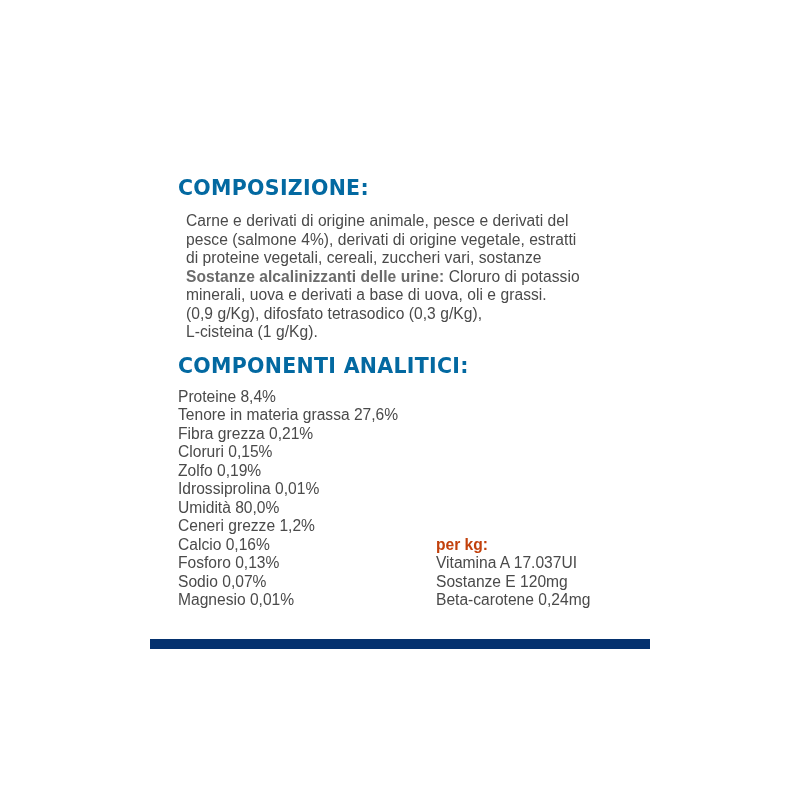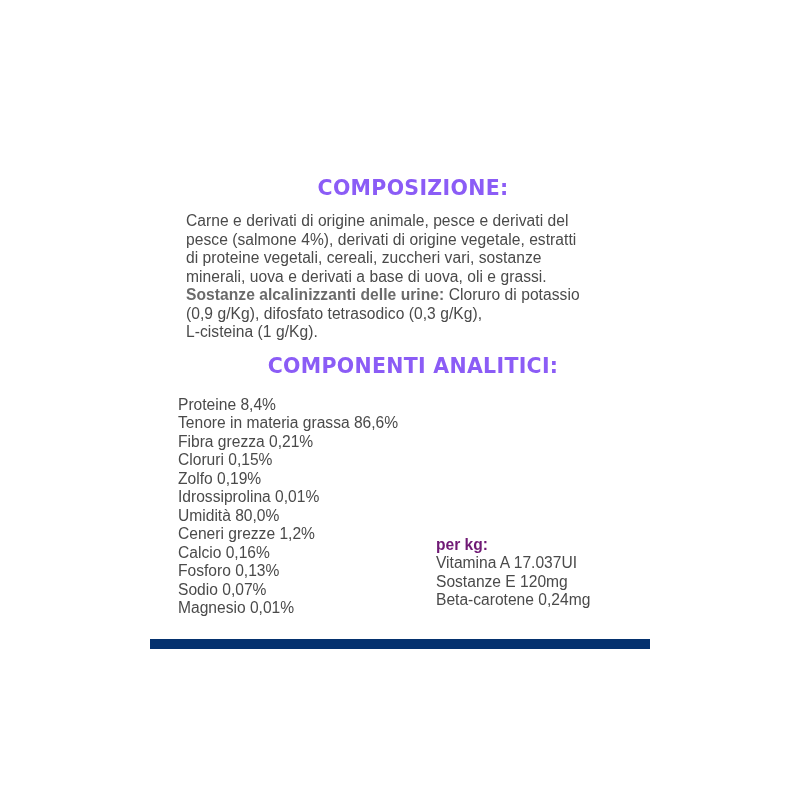--- a/index.html
+++ b/index.html
@@ -17,26 +17,25 @@
     }
     .content {
       position: absolute;
       left: 178px;
       top: 172px;
       width: 470px;
     }
     .heading {
       font-family: "DejaVu Sans", "Liberation Sans", sans-serif;
       font-weight: bold;
-      color: #8b5cf6;
+      color: #0369a1;
       font-size: 20.5px;
       letter-spacing: 0.3px;
       margin: 0;
       line-height: 32px;
-      text-align: center;
     }
     .para {
       font-size: 15.6px;
       line-height: 18.5px;
       margin: 8px;
       color: #4a4a4a;
       letter-spacing: 0.05px;
     }
     .para .bold {
       font-weight: bold;
@@ -54,61 +53,61 @@
       list-style: none;
       margin: 0;
       padding: 0;
       font-size: 15.6px;
       line-height: 18.5px;
       color: #4a4a4a;
     }
     .col-left {
       position: absolute;
       left: 0;
-      top: 8px;
+      top: 0;
     }
     .col-right {
       position: absolute;
       left: 258px;
       top: 148px;
     }
     .per-kg {
       font-weight: bold;
-      color: #701a75;
+      color: #c2410c;
     }
     .bar {
       position: absolute;
       left: 150px;
       top: 639px;
       width: 500px;
       height: 10px;
       background: #04316e;
     }
   </style>
 </head>
 <body>
 
 <div class="content">
   <h2 class="heading">COMPOSIZIONE:</h2>
   <div class="para">
     <div>Carne e derivati di origine animale, pesce e derivati del</div>
     <div>pesce (salmone 4%), derivati di origine vegetale, estratti</div>
     <div>di proteine vegetali, cereali, zuccheri vari, sostanze</div>
+    <div><span class="bold">Sostanze alcalinizzanti delle urine:</span><span> Cloruro di potassio</span></div>
     <div>minerali, uova e derivati a base di uova, oli e grassi.</div>
-    <div><span class="bold">Sostanze alcalinizzanti delle urine:</span><span> Cloruro di potassio</span></div>
     <div>(0,9 g/Kg), difosfato tetrasodico (0,3 g/Kg),</div>
     <div>L-cisteina (1 g/Kg).</div>
   </div>
 
   <h2 class="heading heading-2">COMPONENTI ANALITICI:</h2>
 
   <div class="analytics">
     <ul class="list col-left">
       <li>Proteine 8,4%</li>
-      <li>Tenore in materia grassa 86,6%</li>
+      <li>Tenore in materia grassa 27,6%</li>
       <li>Fibra grezza 0,21%</li>
       <li>Cloruri 0,15%</li>
       <li>Zolfo 0,19%</li>
       <li>Idrossiprolina 0,01%</li>
       <li>Umidità 80,0%</li>
       <li>Ceneri grezze 1,2%</li>
       <li>Calcio 0,16%</li>
       <li>Fosforo 0,13%</li>
       <li>Sodio 0,07%</li>
       <li>Magnesio 0,01%</li>

